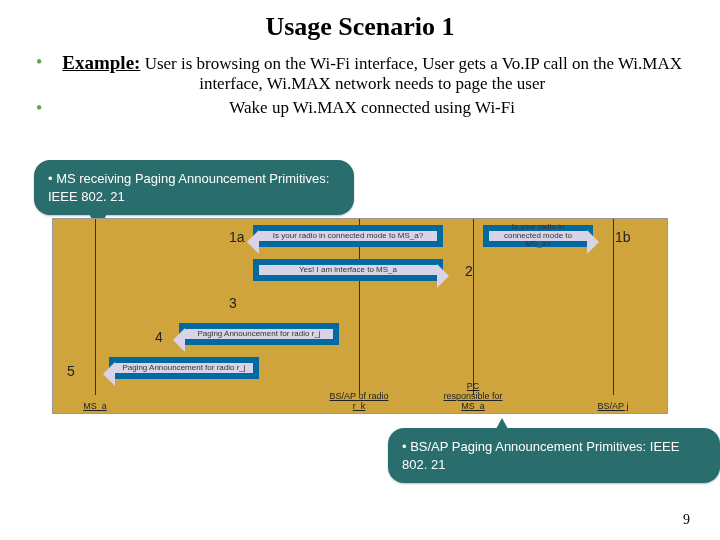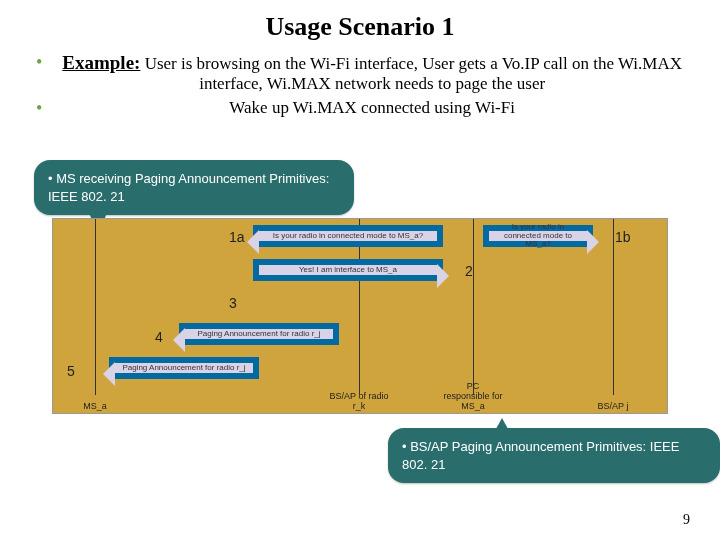--- a/index.html
+++ b/index.html
@@ -26,21 +26,21 @@
   }
   .pointer.p1 { left: 88px; top: 210px; }
   .pointer.p2 { left: 492px; top: 418px; border-top: none; border-bottom: 18px solid #2a6d6d; }
 
   .diagram {
     position: absolute; left: 52px; top: 218px; width: 616px; height: 196px;
     background: #cfa43c; border: 1px solid #999;
   }
   .vline { position: absolute; top: 0; bottom: 18px; width: 0; border-left: 1px solid #333; }
   .vl1 { left: 42px; } .vl2 { left: 306px; } .vl3 { left: 420px; } .vl4 { left: 560px; }
-  .node-lbl { position: absolute; bottom: 2px; font-size: 9px; font-family: Arial, sans-serif; color: #222; text-align: center; width: 60px; margin-left: -30px; }
+  .node-lbl { position: absolute; bottom: 2px; font-size: 9px; font-family: Arial, sans-serif; color: #222; text-align: center; width: 60px; margin-left: -30px; text-decoration: underline; }
   .nl1 { left: 42px; margin-top: 32px; } .nl2 { left: 306px; } .nl3 { left: 420px; } .nl4 { left: 560px; }
 
   .arrow {
     position: absolute; height: 22px; background: #d9d3e8;
     border: 6px solid #0369a1; font-size: 8px; font-family: Arial, sans-serif;
     color: #333; display: flex; align-items: center; justify-content: center;
     padding: 0 6px; text-align: center; line-height: 1.05;
   }
   .arrow::after, .arrow::before { content: ""; position: absolute; width: 0; height: 0; }
   .arrow.r::after {

